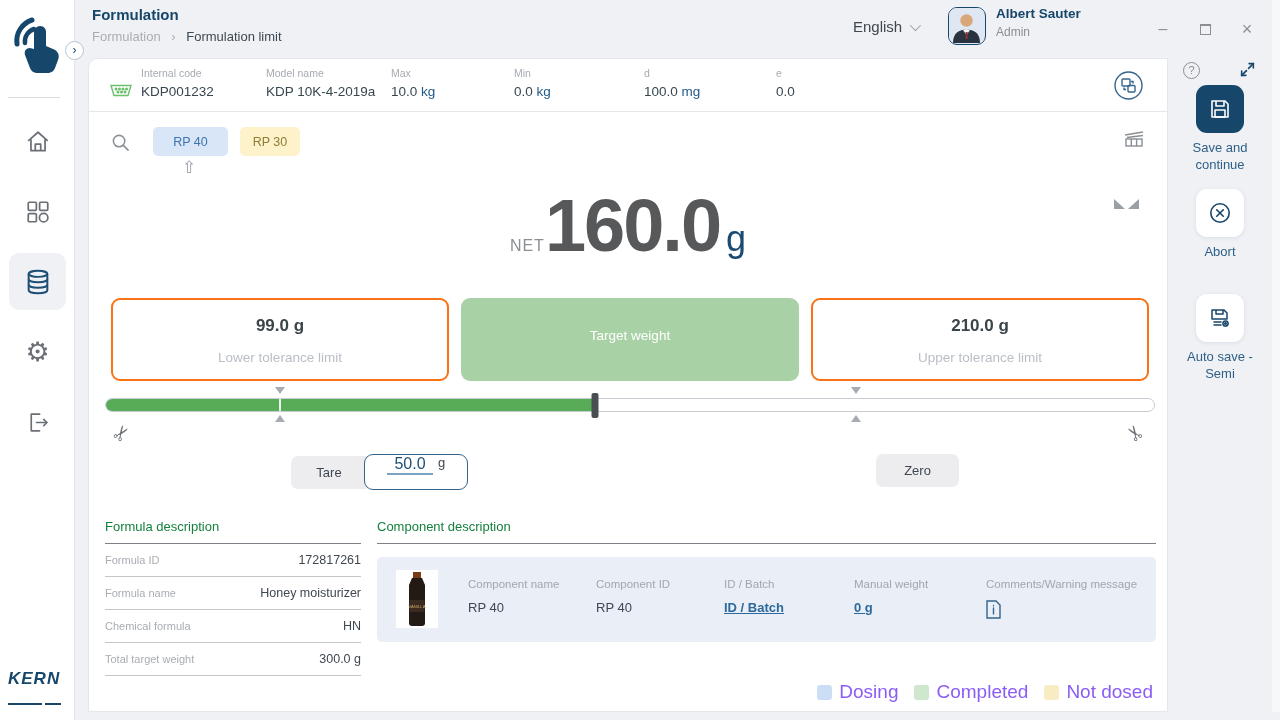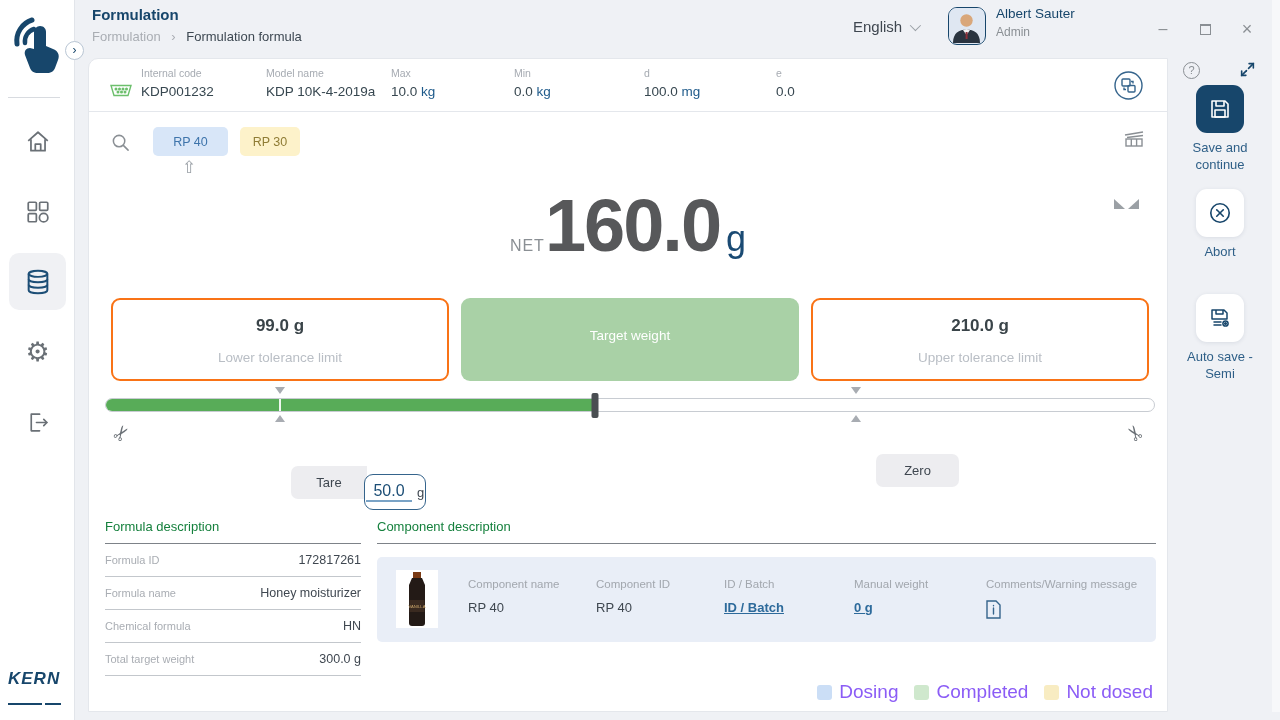--- a/index.html
+++ b/index.html
@@ -22,21 +22,21 @@
   
   .header { position:absolute; left:75px; top:0; width:1205px; height:58px; background:#eff1f5; }
   .page-title { position:absolute; left:17px; top:6px; font-size:15px; font-weight:bold; color:#17466b; }
   .breadcrumb { position:absolute; left:17px; top:29px; font-size:13px; }
   .crumb-a { color:#a9adb3; }
   .crumb-sep { color:#a9adb3; margin:0 7px; }
   .crumb-b { color:#3d4852; }
   .lang { position:absolute; left:778px; top:18px; font-size:15px; color:#3f4750; cursor:pointer; display:flex; align-items:center; gap:8px; }
   .chev-down { width:8px; height:8px; border-right:1.5px solid #9aa0a6; border-bottom:1.5px solid #9aa0a6; transform:rotate(45deg) translateY(-2px); }
   .avatar { position:absolute; left:873px; top:7px; width:38px; height:38px; border:1.5px solid #17466b; border-radius:9px; overflow:hidden; background:#dfe7f2; cursor:pointer; }
-  .user-name { position:absolute; left:921px; top:6px; font-size:13.5px; font-weight:normal; color:#17466b; }
+  .user-name { position:absolute; left:921px; top:6px; font-size:13.5px; font-weight:bold; color:#17466b; }
   .user-role { position:absolute; left:921px; top:25px; font-size:12px; color:#8a8f94; }
   .win-btn { position:absolute; top:16px; width:26px; height:26px; color:#8a8f94; font-size:16px; display:flex; align-items:center; justify-content:center; cursor:pointer; }
   .win-min { left:1075px; } .win-max { left:1117px; } .win-close { left:1159px; font-size:18px; }
   .max-box { width:11px; height:11px; border:1.5px solid #8a8f94; border-top-width:2.5px; }
 
   
   .content { position:absolute; left:88px; top:58px; width:1080px; height:654px; background:#ffffff; border:1px solid #e4e7ec; border-radius:10px 0 0 0; }
 
   
   .info-bar { position:absolute; left:0; top:0; width:100%; height:53px; border-bottom:1px solid #e4e7ec; }
@@ -82,21 +82,21 @@
   .marker .t-up { position:absolute; left:-5px; top:-12px; border-left:5px solid transparent; border-right:5px solid transparent; border-top:7px solid #a8acb2; }
   .marker .t-dn { position:absolute; left:-5px; top:16px; border-left:5px solid transparent; border-right:5px solid transparent; border-bottom:7px solid #a8acb2; }
   .scissors { position:absolute; top:362px; font-size:20px; color:#6a7076; }
   .sc-left { left:24px; transform:rotate(-55deg); }
   .sc-right { right:24px; transform:scaleX(-1) rotate(-55deg); }
 
   
   .tare-group { position:absolute; left:202px; top:395px; display:flex; align-items:center; }
   .btn-gray { background:#ededf0; border:none; border-radius:7px; font-size:13px; color:#3f4750; font-family:inherit; cursor:pointer; }
   .tare-btn { width:76px; height:33px; border-radius:7px 0 0 7px; }
-  .tare-box { display:flex; align-items:center; gap:5px; height:36px; background:#fff; border:1.5px solid #35648c; border-radius:9px; margin-left:-3px; padding:0 1px;margin-top:20px; }
+  .tare-box { display:flex; align-items:flex-start; gap:5px; height:36px; background:#fff; border:1.5px solid #35648c; border-radius:9px; margin-left:-3px; padding:0 22px; }
   .tare-input { width:46px; border:none; outline:none; border-bottom:2px solid #7aa3c6; font-family:inherit; font-size:16px; color:#1c4e76; text-align:center; background:transparent; }
   .tare-unit { font-size:13px; color:#3f4750; }
   .zero-btn { position:absolute; left:787px; top:395px; width:83px; height:33px; }
 
   
   .formula-panel { position:absolute; left:16px; top:460px; width:256px; }
   .panel-title { font-size:13px; color:#15803d; padding-bottom:9px; border-bottom:1px solid #7d8288; }
   .frow { display:flex; justify-content:space-between; align-items:center; height:33px; border-bottom:1px solid #c3c7cc; }
   .frow .fl { font-size:11px; color:#a9adb3; }
   .frow .fv { font-size:12.5px; color:#3f4750; }
@@ -185,21 +185,21 @@
     <span class="lines"><i style="width:34px"></i><i style="width:16px"></i></span>
   </div>
 </div>
 <div class="expand-side-btn">›</div>
 
 <div class="header">
   <div class="page-title">Formulation</div>
   <div class="breadcrumb">
     <span class="crumb-a">Formulation</span>
     <span class="crumb-sep">›</span>
-    <span class="crumb-b">Formulation formula</span>
+    <span class="crumb-b">Formulation limit</span>
   </div>
   <div class="lang">
     <span>English</span>
     <span class="chev-down"></span>
   </div>
   <div class="avatar">
     <svg width="35" height="35" viewBox="0 0 35 35">
       <rect width="35" height="35" fill="#dfe7f2"></rect>
       <circle cx="17.5" cy="12.5" r="6.2" fill="#d9a77a"></circle>
       <path d="M4 35 C4 25 10 21.5 17.5 21.5 C25 21.5 31 25 31 35 Z" fill="#2a3440"></path>

